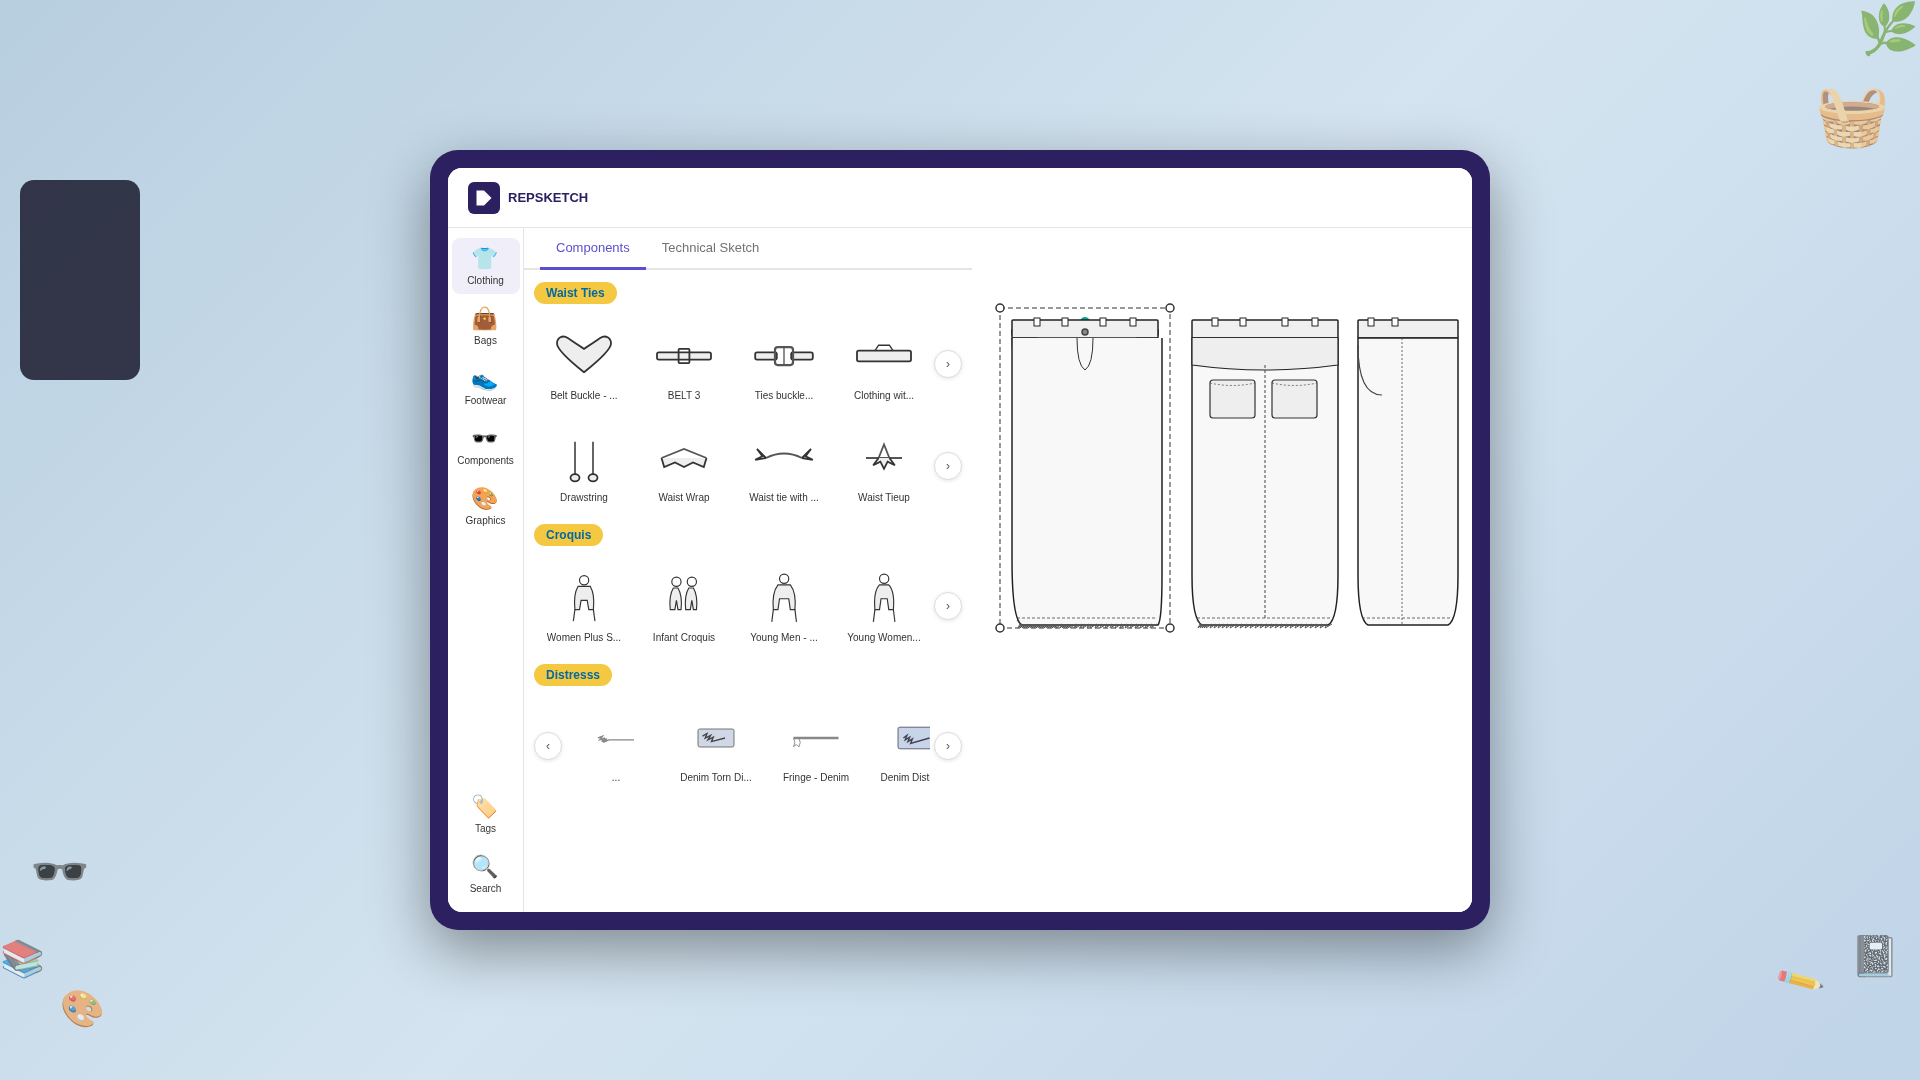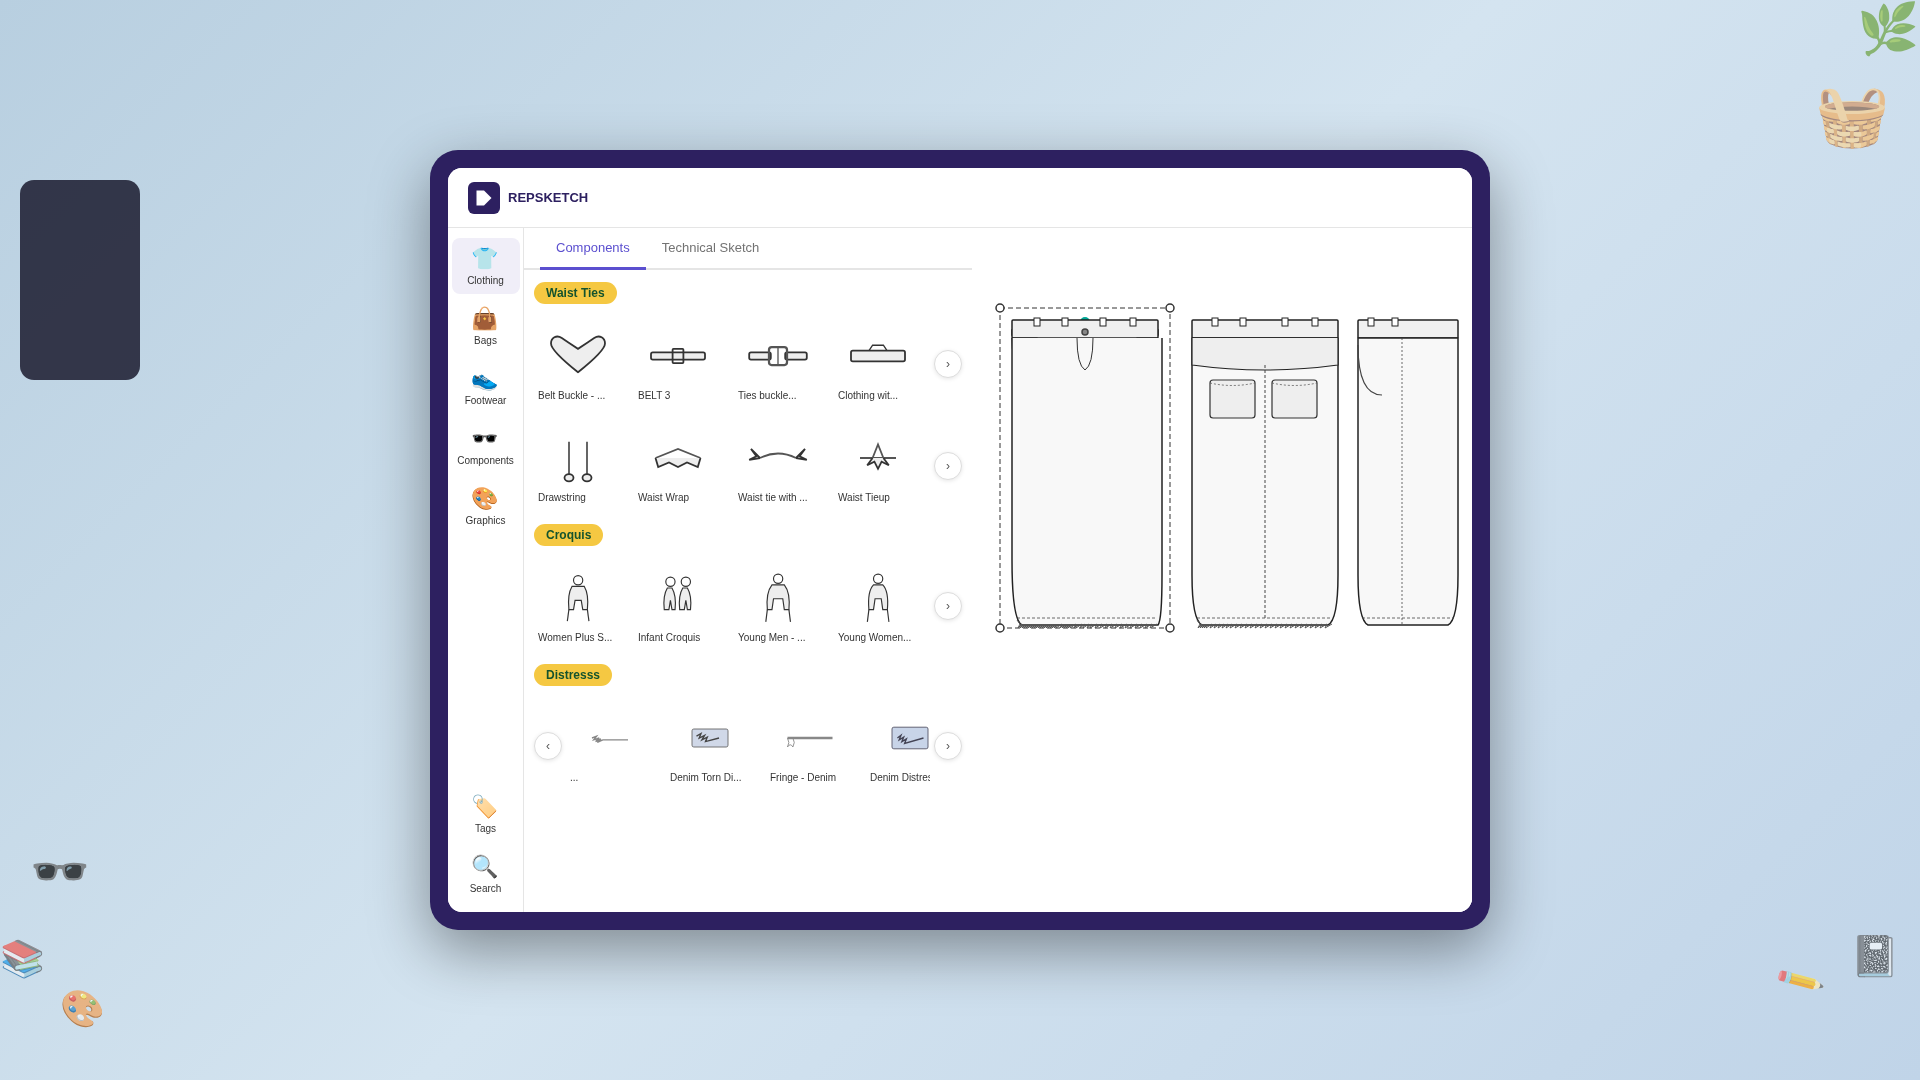--- a/index.html
+++ b/index.html
@@ -160,21 +160,21 @@
       overflow-y: auto;
       padding: 12px 10px;
     }
     .panel-content::-webkit-scrollbar { width: 4px; }
     .panel-content::-webkit-scrollbar-track { background: #f1f1f1; }
     .panel-content::-webkit-scrollbar-thumb { background: #ccc; border-radius: 2px; }
     
     .section-label {
       display: inline-block;
       background: #f5c842;
-      color: #14532d;
+      color: #0369a1;
       font-size: 12px;
       font-weight: 600;
       padding: 4px 12px;
       border-radius: 20px;
       margin-bottom: 10px;
     }
     
     .items-row {
       display: flex;
       align-items: flex-start;
@@ -185,21 +185,21 @@
     .items-grid {
       display: flex;
       gap: 0;
       flex: 1;
       overflow: hidden;
     }
     .item-card {
       width: 100px;
       display: flex;
       flex-direction: column;
-      align-items: flex-start;
+      align-items: center;
       padding: 6px 4px;
       cursor: pointer;
       border-radius: 6px;
       flex-shrink: 0;
     }
     .item-thumb {
       width: 80px;
       height: 60px;
       display: flex;
       align-items: center;

